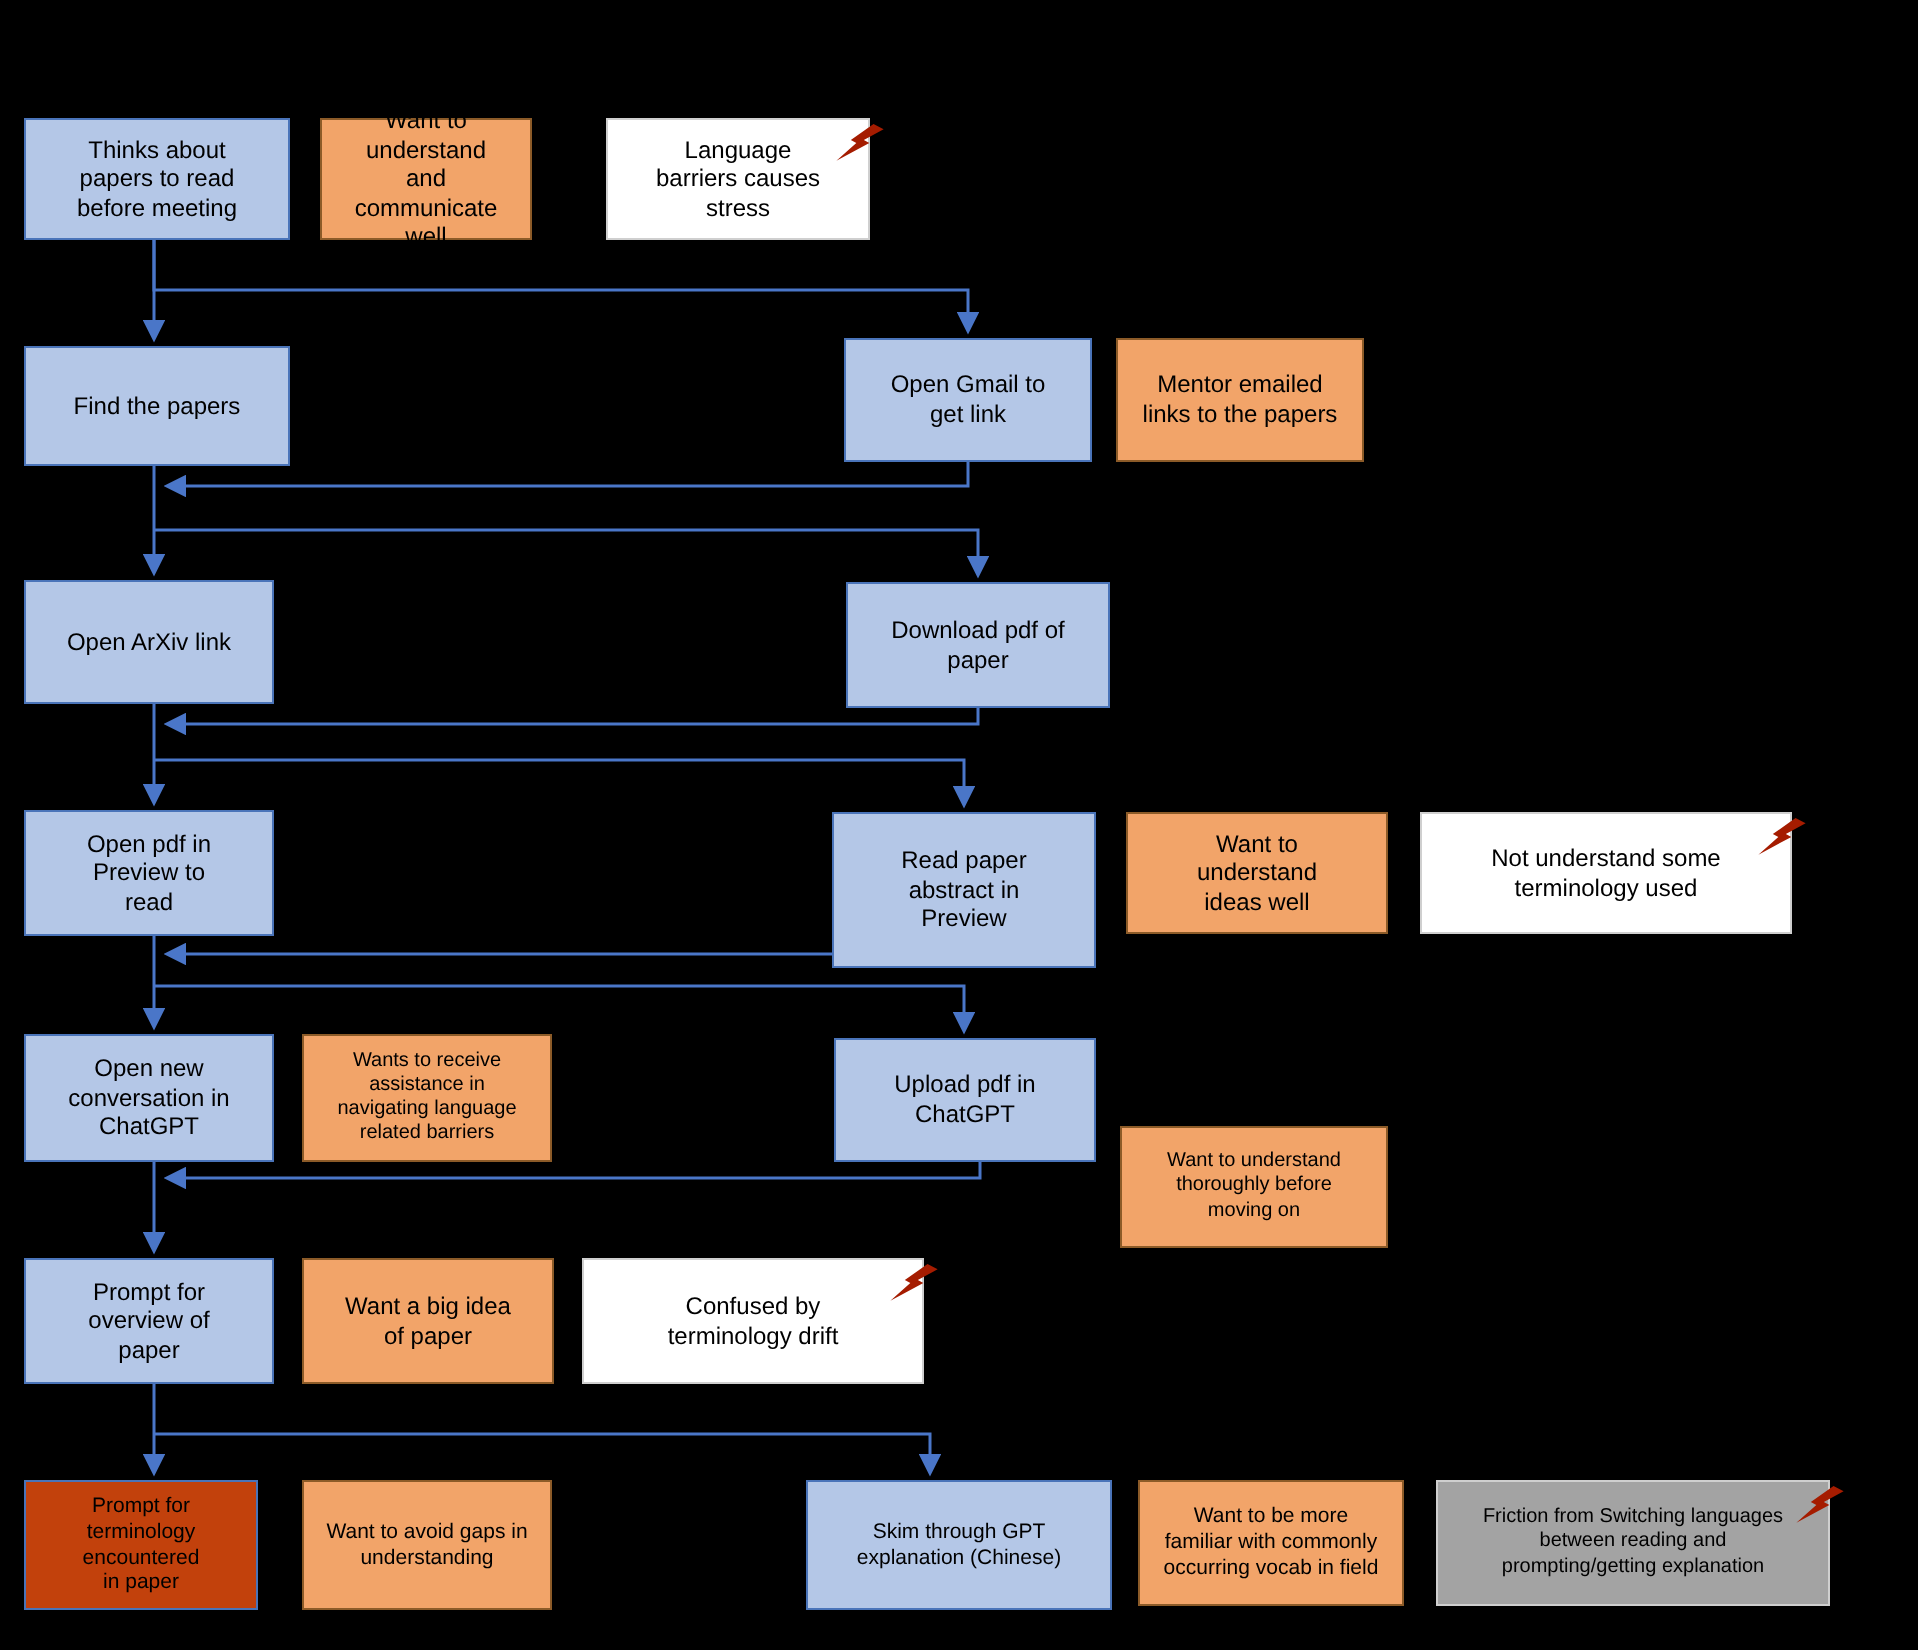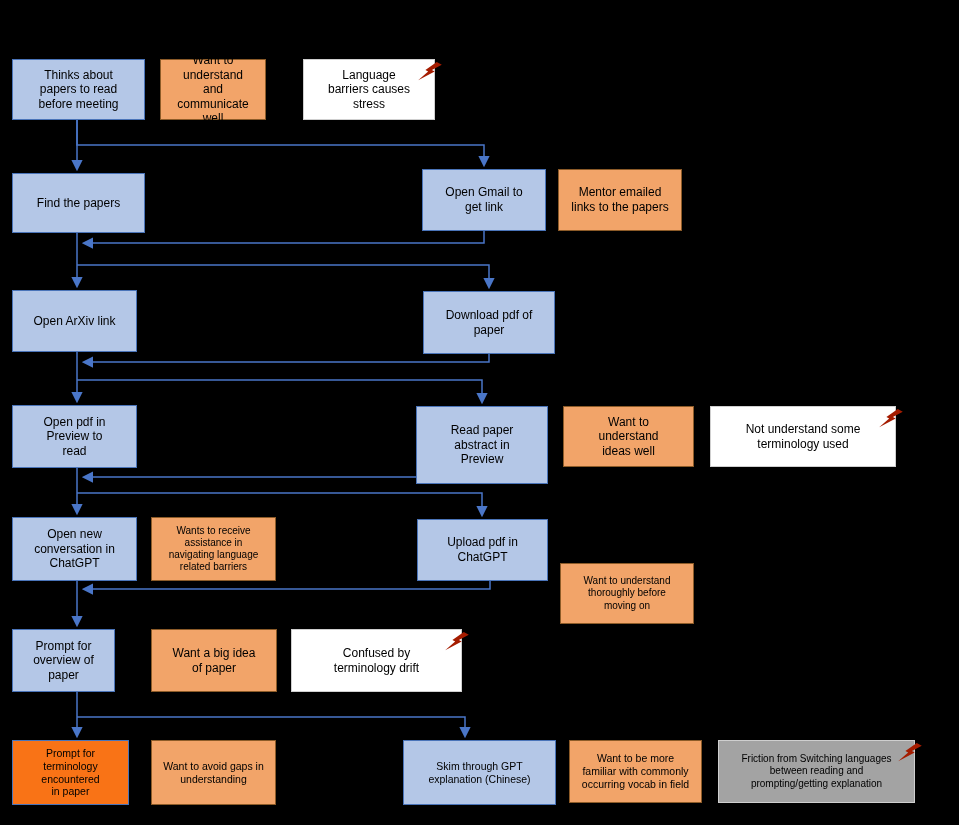--- a/index.html
+++ b/index.html
@@ -131,35 +131,35 @@
       </div>
       <div class="node goal" style="left: 151px; top: 517px; width: 125px; height: 64px; font-size: 10px; padding: 2px 11px; background: rgb(242, 164, 105); border-color: rgb(140, 91, 40);">
         <span>Wants to receive assistance in navigating language related barriers</span>
       </div>
       <div class="node step" style="left: 417px; top: 519px; width: 131px; height: 62px; font-size: 12px; padding: 2px 16px; background: rgb(180, 199, 231); border-color: rgb(74, 116, 185);">
         <span>Upload pdf in ChatGPT</span>
       </div>
       <div class="node goal" style="left: 560px; top: 520px; width: 134px; height: 61px; font-size: 10px; padding: 2px 14px; background: rgb(242, 164, 105); border-color: rgb(140, 91, 40); margin-top: 43px;">
         <span>Want to understand thoroughly before moving on</span>
       </div>
-      <div class="node step" style="left: 12px; top: 629px; width: 103px; height: 63px; font-size: 12px; padding: 7px 20px; background: rgb(180, 199, 231); border-color: rgb(74, 116, 185);">
+      <div class="node step" style="left: 12px; top: 629px; width: 125px; height: 63px; font-size: 12px; padding: 7px 20px; background: rgb(180, 199, 231); border-color: rgb(74, 116, 185);">
         <span>Prompt for overview of paper</span>
       </div>
       <div class="node goal" style="left: 151px; top: 629px; width: 126px; height: 63px; font-size: 12px; padding: 2px 14px; background: rgb(242, 164, 105); border-color: rgb(140, 91, 40);">
         <span>Want a big idea of paper</span>
       </div>
       <div class="node pain" style="left: 291px; top: 629px; width: 171px; height: 63px; font-size: 12px; padding: 2px 24px; background: rgb(255, 255, 255); border-color: rgb(207, 207, 207);">
         <span>Confused by terminology drift</span>
         <svg class="bolt" viewBox="0 0 20 26">
           <g transform="rotate(28 10 13)">
             <path d="M11,1 L16.5,1 L10.5,10 L13.5,10 L3.5,25 L8,13 L5,13 Z" fill="#a51c00"></path>
           </g>
         </svg>
       </div>
-      <div class="node step" style="left: 12px; top: 740px; width: 117px; height: 65px; font-size: 10.5px; padding: 2px 25px; background: #f97316; border-color: rgb(74, 116, 185);">
+      <div class="node step" style="left: 12px; top: 740px; width: 117px; height: 65px; font-size: 10.5px; padding: 2px 25px; background: #c2410c; border-color: rgb(74, 116, 185);">
         <span>Prompt for terminology encountered in paper</span>
       </div>
       <div class="node goal" style="left: 151px; top: 740px; width: 125px; height: 65px; font-size: 10.5px; padding: 2px 10px; background: rgb(242, 164, 105); border-color: rgb(140, 91, 40);">
         <span>Want to avoid gaps in understanding</span>
       </div>
       <div class="node step" style="left: 403px; top: 740px; width: 153px; height: 65px; font-size: 10.5px; padding: 2px 24px; background: rgb(180, 199, 231); border-color: rgb(74, 116, 185);">
         <span>Skim through GPT explanation (Chinese)</span>
       </div>
       <div class="node goal" style="left: 569px; top: 740px; width: 133px; height: 63px; font-size: 10.5px; padding: 2px 10px; background: rgb(242, 164, 105); border-color: rgb(140, 91, 40);">
         <span>Want to be more familiar with commonly occurring vocab in field</span>

